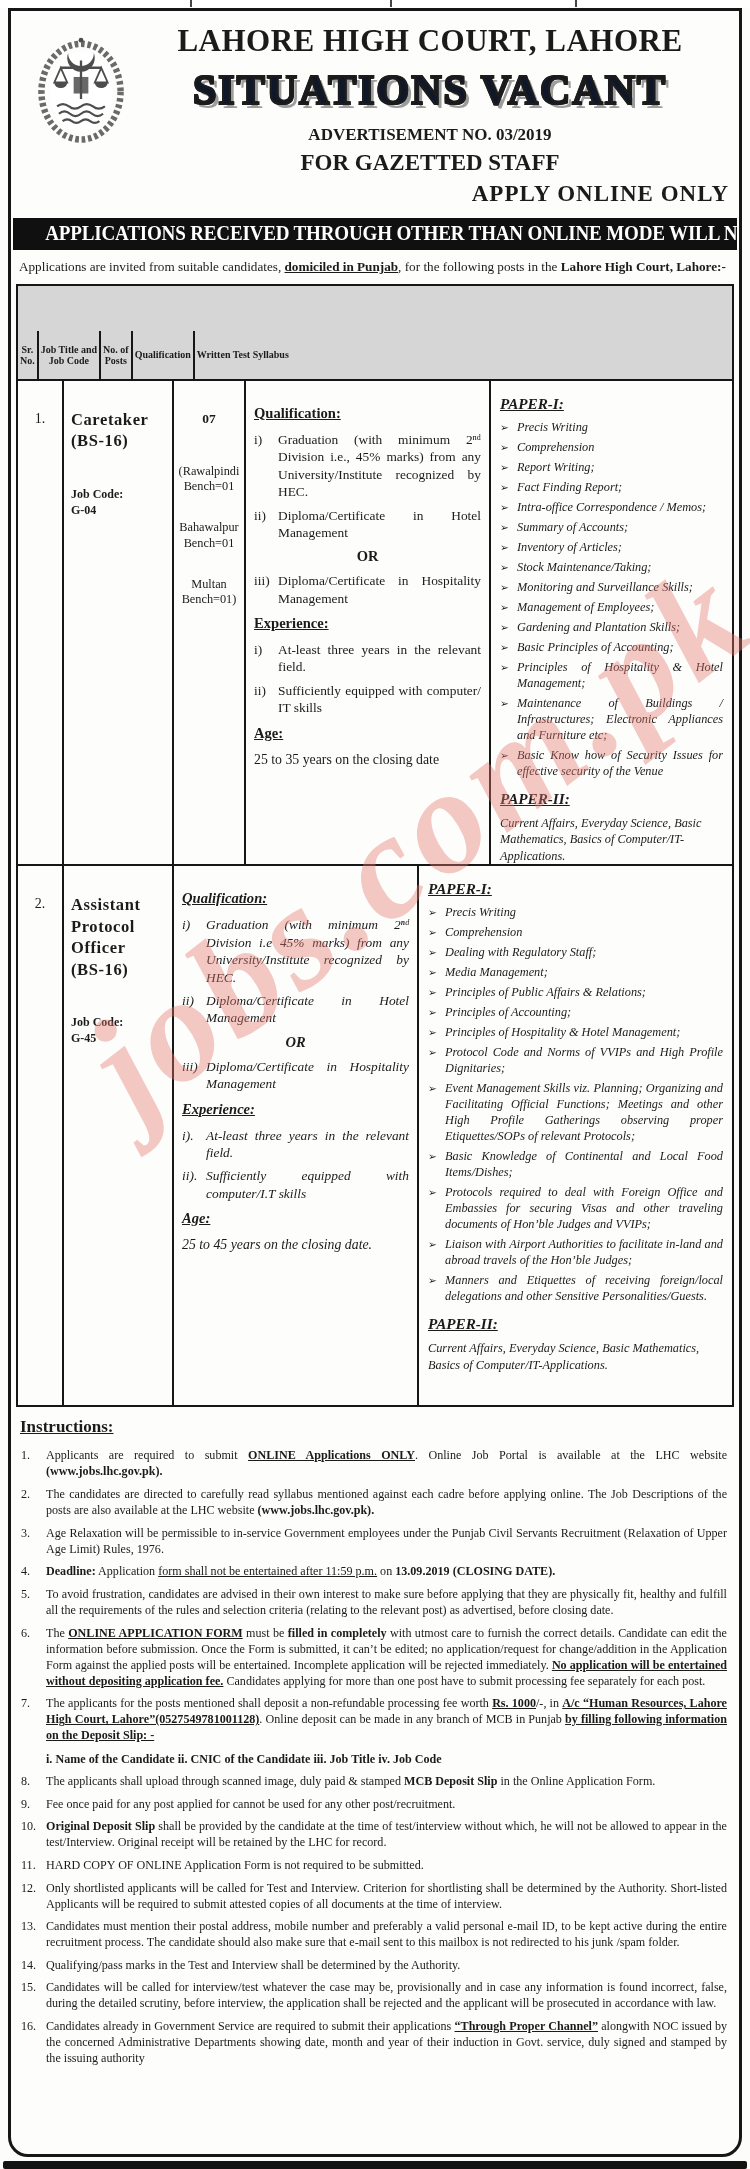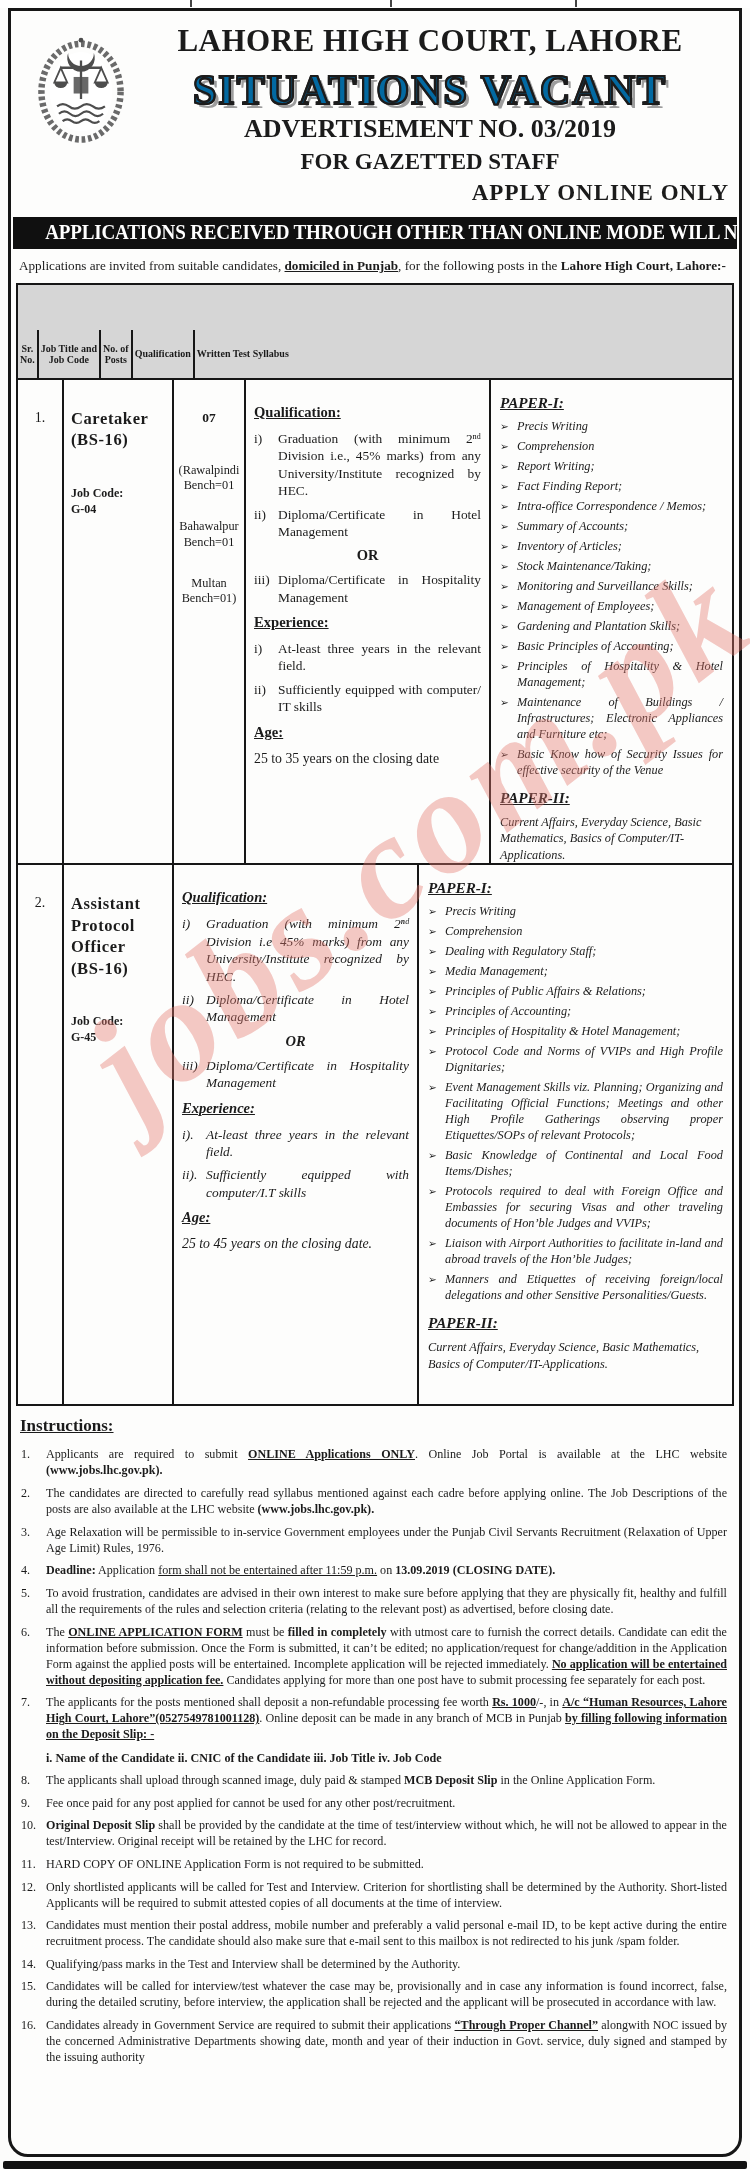--- a/index.html
+++ b/index.html
@@ -19,25 +19,25 @@
     background:#fdfdfc;
   }
   .bottom-bar { position:absolute; left:3px; right:3px; bottom:0; height:8px; background:#121212; border-radius:2px; }
 
   
   .header { position:relative; padding:12px 10px 8px 10px; text-align:center; }
   .header-text { padding-left:110px; }
   .logo { position:absolute; left:24px; top:20px; width:92px; height:114px; }
   .h-org { font-size:31px; font-weight:bold; letter-spacing:.5px; }
   .h-headline {
-    margin-top:7px; font-size:42px; font-weight:800; letter-spacing:2px; color:#0369a1;
+    margin-top:7px; font-size:42px; font-weight:800; letter-spacing:2px; color:#0f172a;
     -webkit-text-stroke:2.2px #1c1c1c;
     text-shadow:-1px -1px 0 #1c1c1c,1px -1px 0 #1c1c1c,-1px 1px 0 #1c1c1c,1px 1px 0 #1c1c1c,4px 4px 0 #9d9d9d;
   }
-  .h-ad { font-size:26px; font-weight:bold; }
+  .h-ad { margin-top:11px; font-size:17px; font-weight:bold; }
   .h-staff { margin-top:5px; font-size:23px; font-weight:bold; }
   .h-apply { margin-top:5px; font-size:23px; font-weight:bold; letter-spacing:1px;text-align:right; }
 
   
   .banner { background:#101010; color:#fff; margin:3px 2px 0 2px; padding:4px 0 5px; text-align:center; overflow:hidden; }
   .banner span { display:inline-block; font-weight:bold; font-size:20.5px; white-space:nowrap; transform:scaleX(.93); letter-spacing:-.2px; }
 
   .intro { padding:8px 8px 7px 8px; font-size:13.2px; line-height:1.35; }
   .intro .b, .b { font-weight:bold; }
   .intro .bu, .bu { font-weight:bold; text-decoration:underline; }

